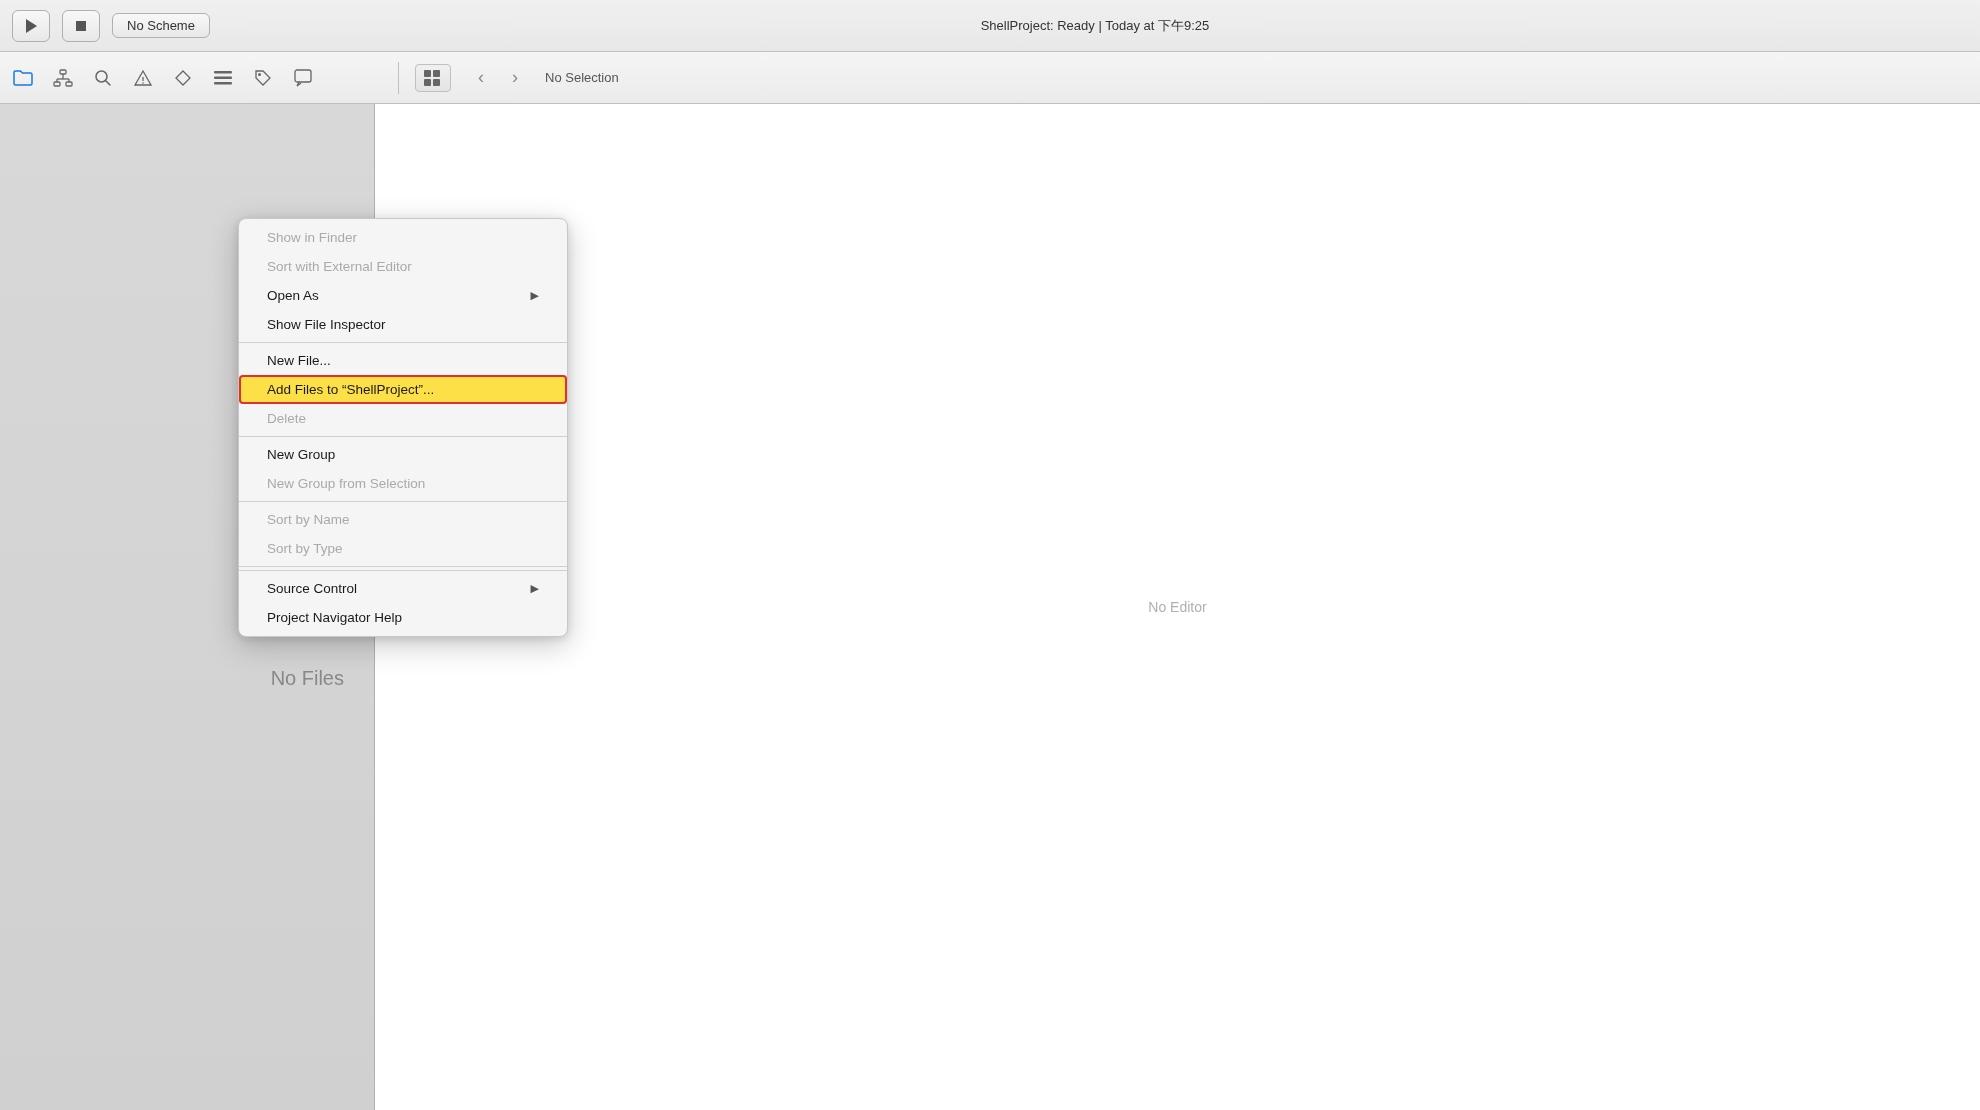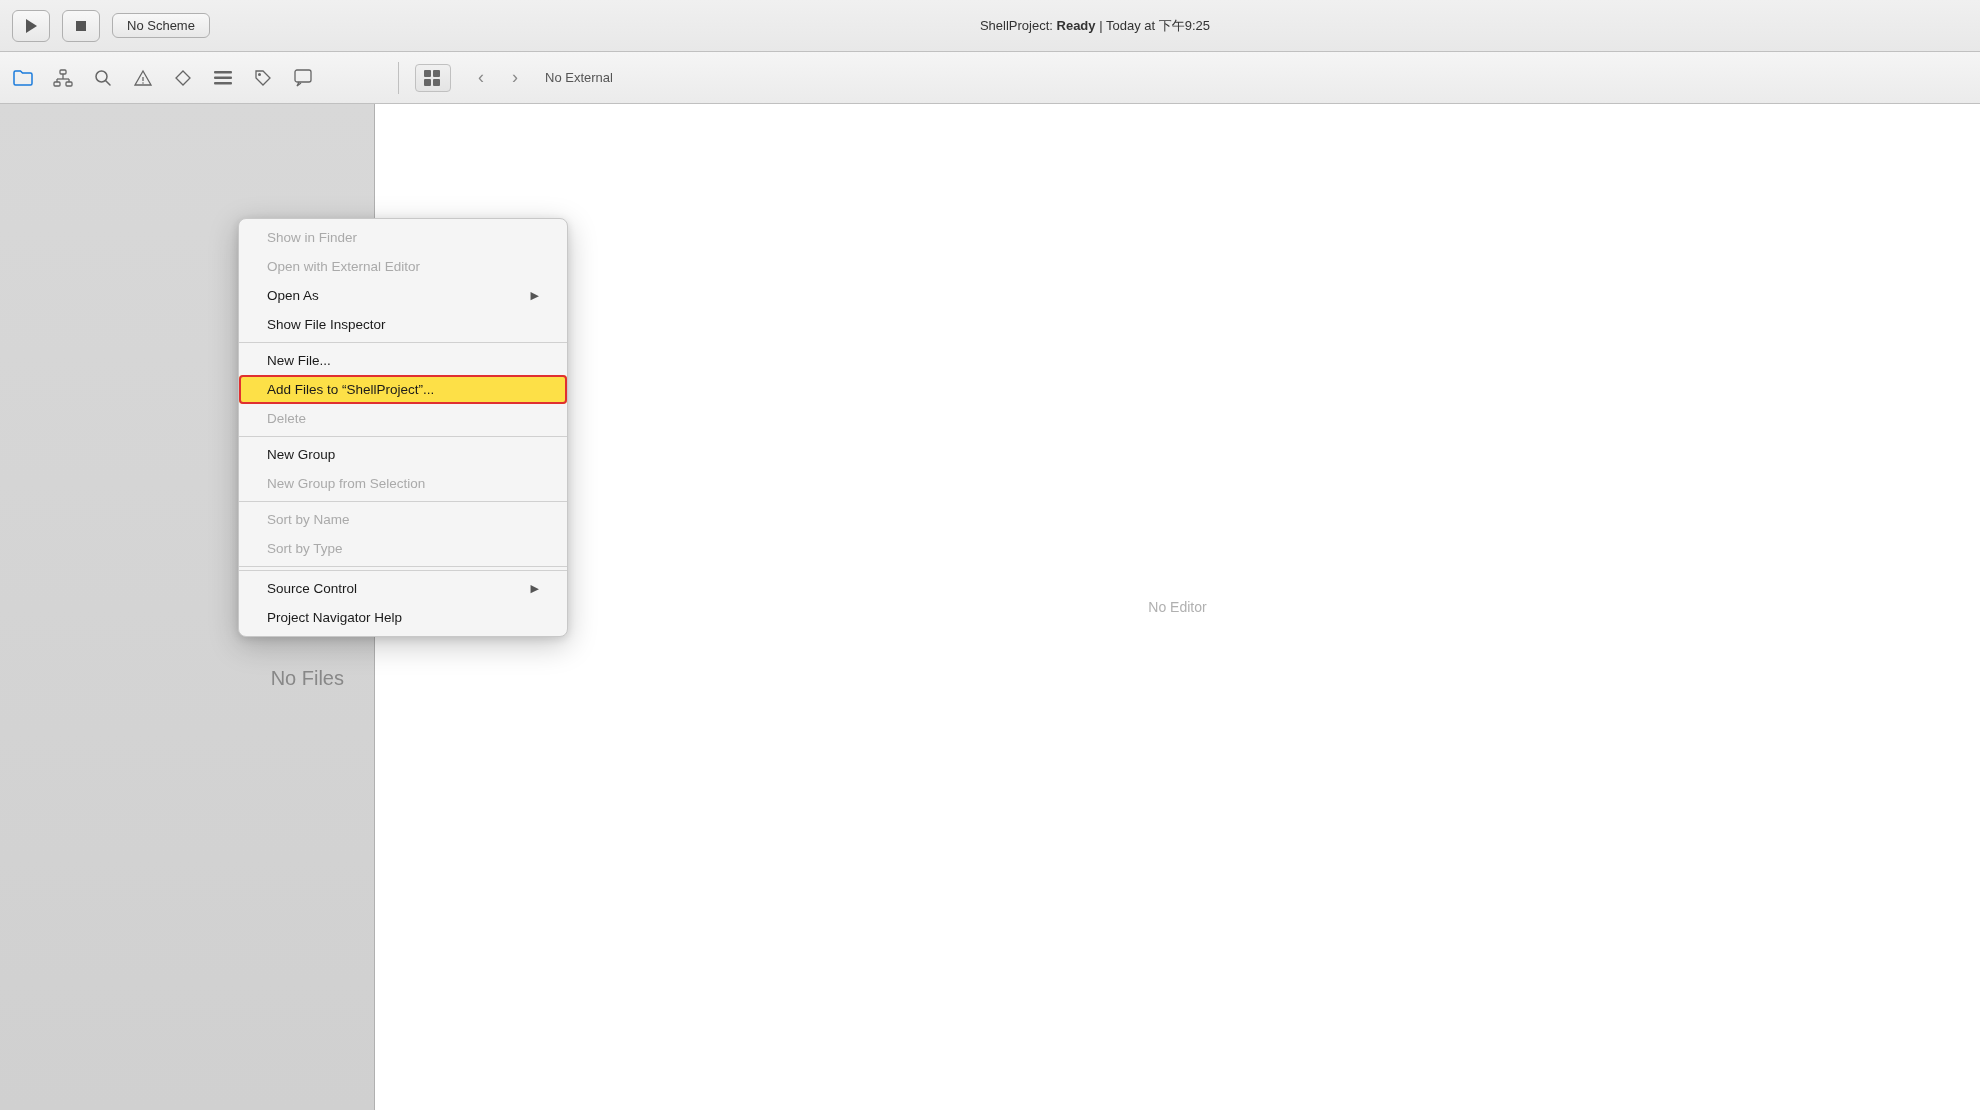--- a/index.html
+++ b/index.html
@@ -62,21 +62,21 @@
     }
 
     .title-center {
       flex: 1;
       text-align: center;
       font-size: 13px;
       color: #333;
     }
 
     .title-center strong {
-      font-weight: 700;
+      font-weight: 400;
     }
 
     
     .toolbar {
       width: 100%;
       height: 52px;
       background: linear-gradient(to bottom, #f5f5f5, #ebebeb);
       border-bottom: 1px solid #c0c0c0;
       display: flex;
       align-items: center;
@@ -330,41 +330,41 @@
       <rect x="9" y="9" width="7" height="7" rx="1" fill="#666"></rect>
     </svg>
   </div>
 
   <div class="toolbar-nav">
     <div class="nav-icon">‹</div>
     <div class="nav-icon">›</div>
   </div>
 
   <div class="breadcrumb-area">
-    <span>No External</span>
+    <span>No Selection</span>
   </div>
 </div>
 
 <div class="main-area">
 
   <div class="sidebar">
     <div class="no-files-text">No Files</div>
   </div>
 
   <div class="editor-area">
     <span class="no-editor-text">No Editor</span>
   </div>
 </div>
 
 <div class="context-menu" id="context-menu">
 <div class="menu-item disabled">
       <span>Show in Finder</span>
     </div>
     <div class="menu-item disabled">
-      <span>Open with External Editor</span>
+      <span>Sort with External Editor</span>
     </div>
     <div class="menu-item">
       <span>Open As</span>
       <span class="menu-arrow">▶</span>
     </div>
     <div class="menu-item">
       <span>Show File Inspector</span>
     </div>
     <div class="menu-separator"></div>
     <div class="menu-item">

